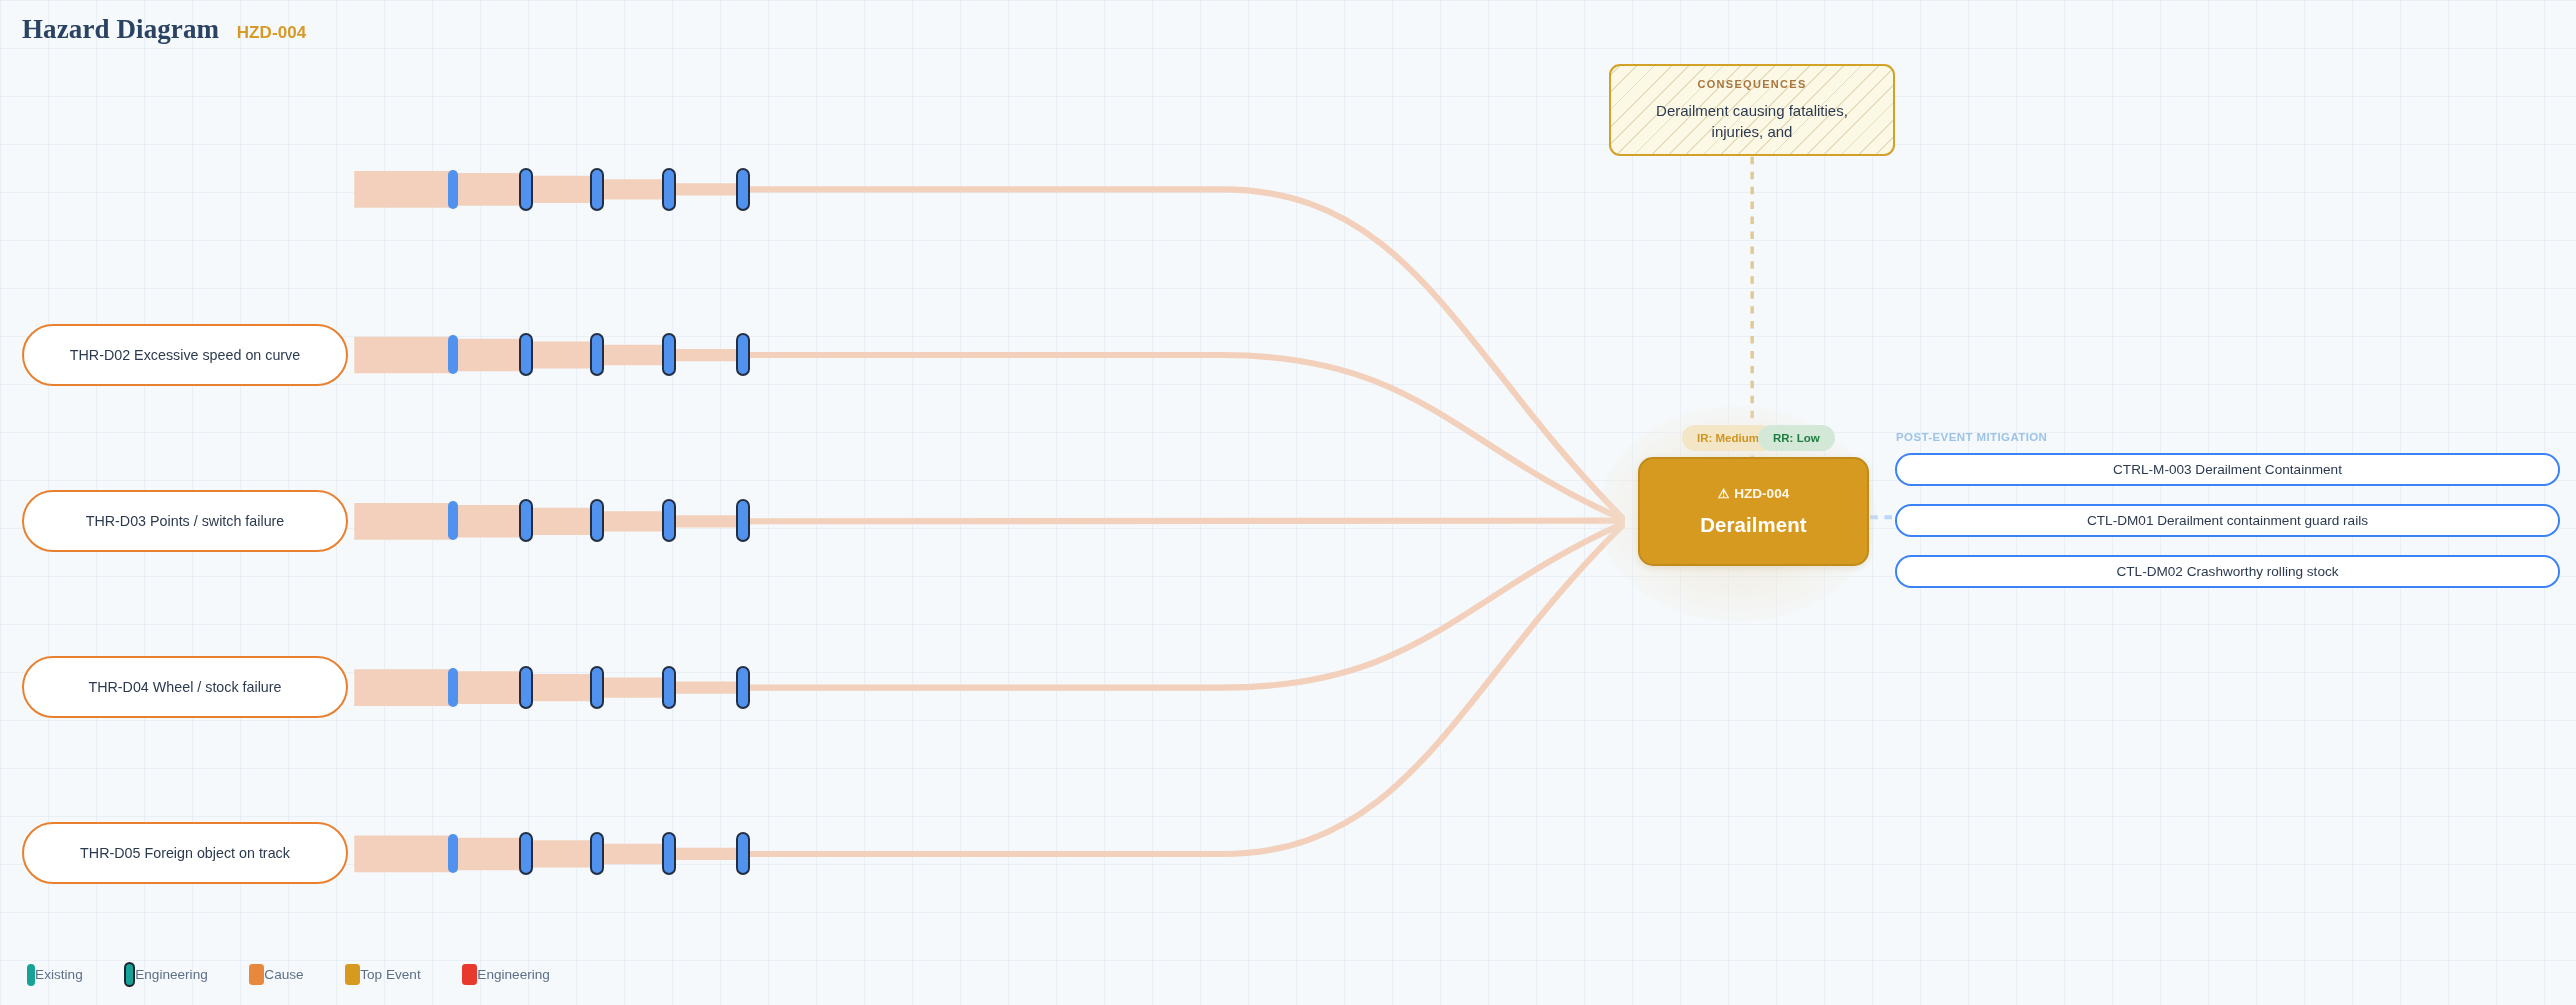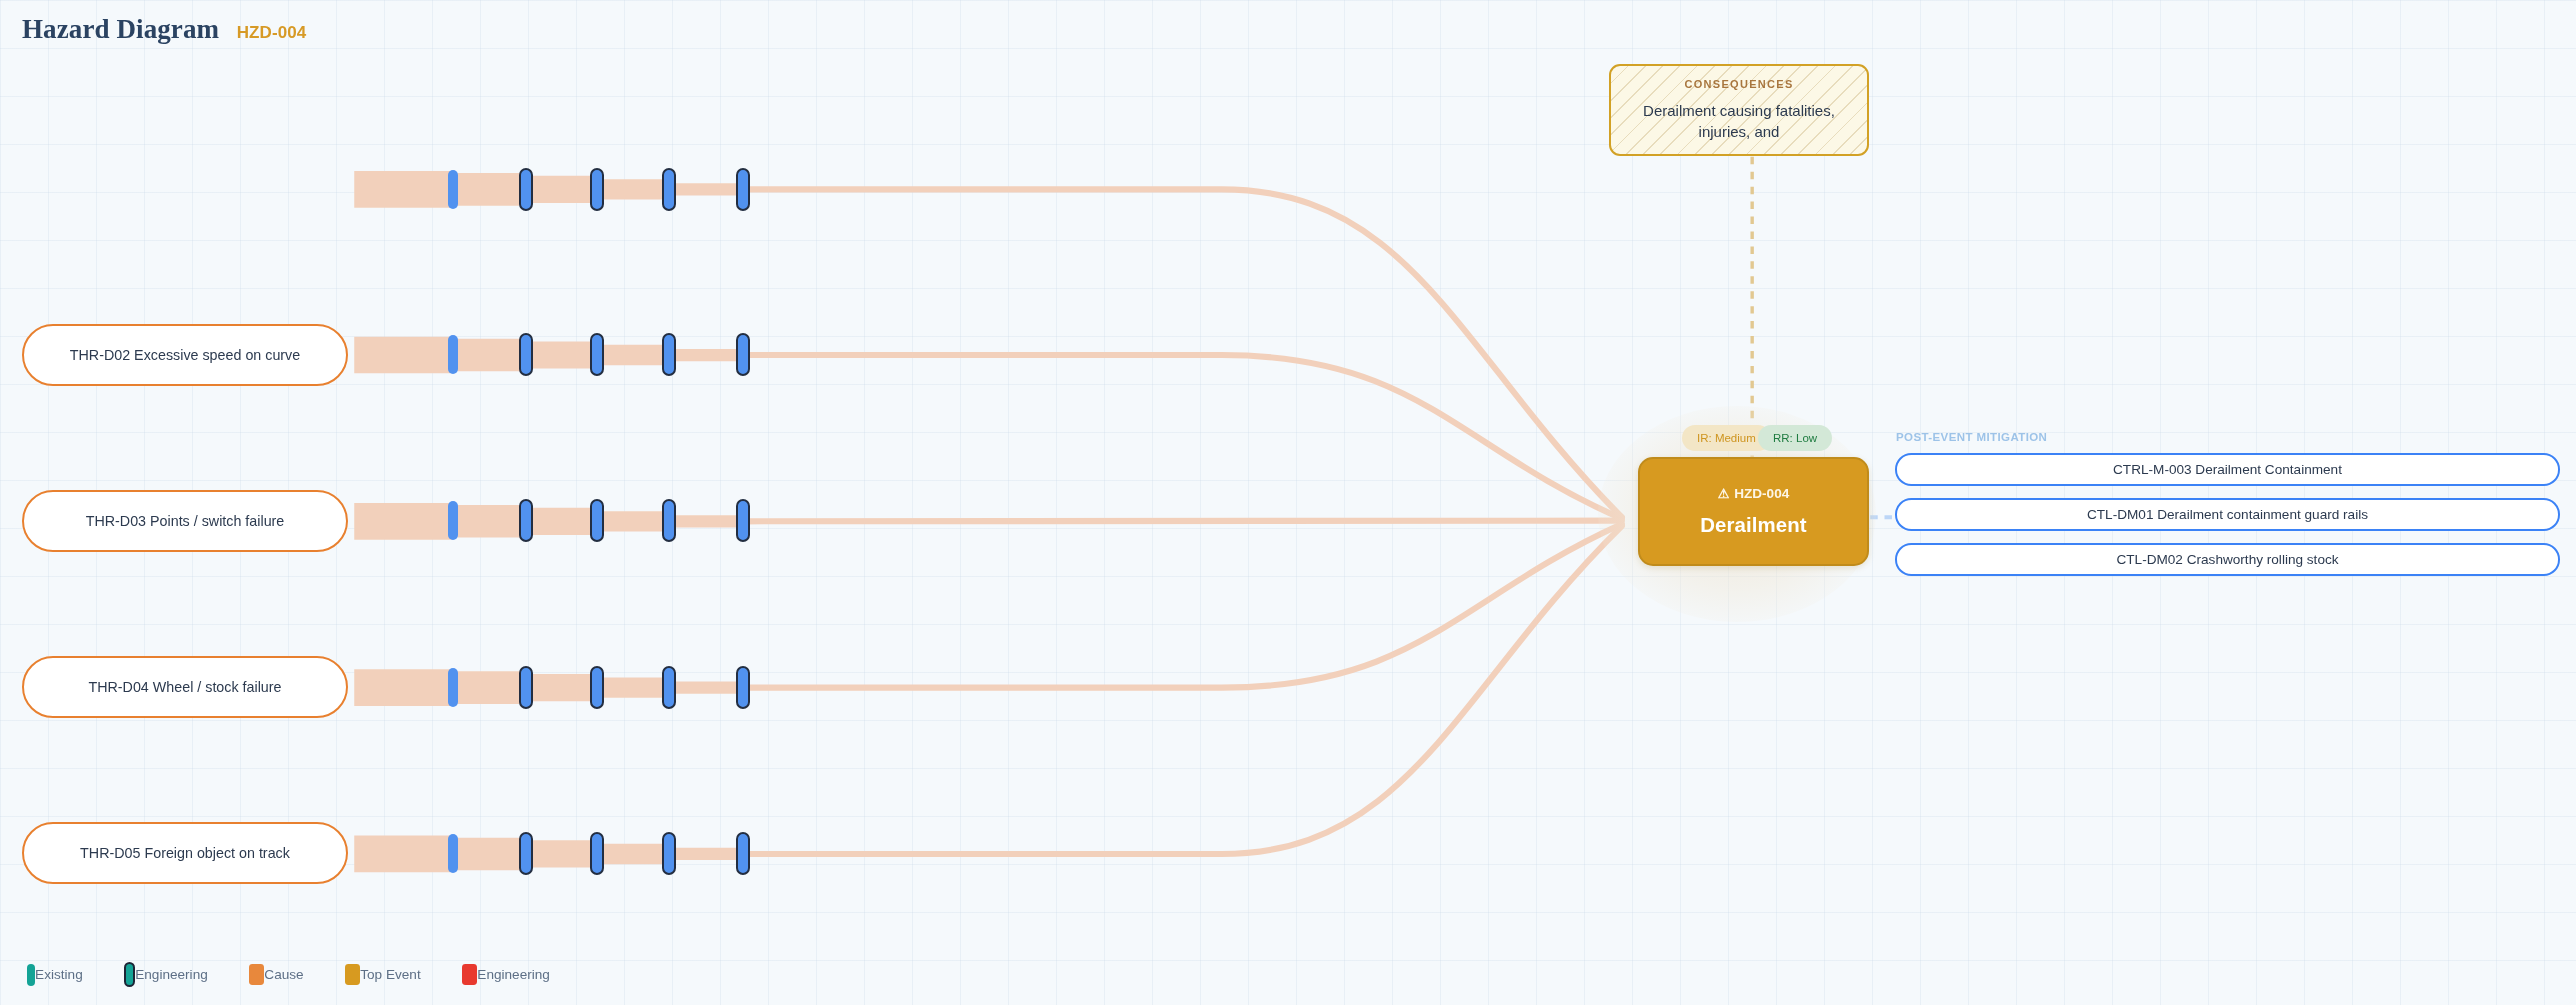--- a/index.html
+++ b/index.html
@@ -145,21 +145,21 @@
 
   .risk-badge {
     position: absolute;
     height: 26px;
     padding: 0 15px;
     border-radius: 13px;
     display: flex;
     align-items: center;
     justify-content: center;
     font-size: 11.5px;
-    font-weight: normal;
+    font-weight: bold;
     z-index: 32;
     white-space: nowrap;
   }
   #badge-ir {
     left: 1682px;
     top: 425px;
     background: #f3e6c6;
     color: #cf9520;
   }
   #badge-rr {
@@ -167,21 +167,21 @@
     top: 425px;
     background: #d3e8d7;
     color: #1f7c41;
   }
 
   
   #consequence-box {
     position: absolute;
     left: 1609px;
     top: 64px;
-    width: 260px;
+    width: 286px;
     height: 92px;
     border: 2px solid #d2a125;
     border-radius: 11px;
     background-color: #fcf8e6;
     background-image: repeating-linear-gradient(
       -45deg,
       rgba(200,170,105,0.0) 0px,
       rgba(200,170,105,0.0) 11px,
       rgba(185,156,92,0.30) 11px,
       rgba(185,156,92,0.30) 12.2px
@@ -225,21 +225,21 @@
   }
   .mit-pill {
     width: 665px;
     height: 33px;
     background: #ffffff;
     border: 2px solid #3b82f6;
     border-radius: 16.3px;
     display: flex;
     align-items: center;
     justify-content: center;
-    margin-bottom: 12px;
+    margin-bottom: 18px;
   }
   .mit-pill .mit-label {
     font-size: 13.6px;
     color: #2c3a4f;
   }
 
   
   #legend {
     position: absolute;
     left: 27px;

